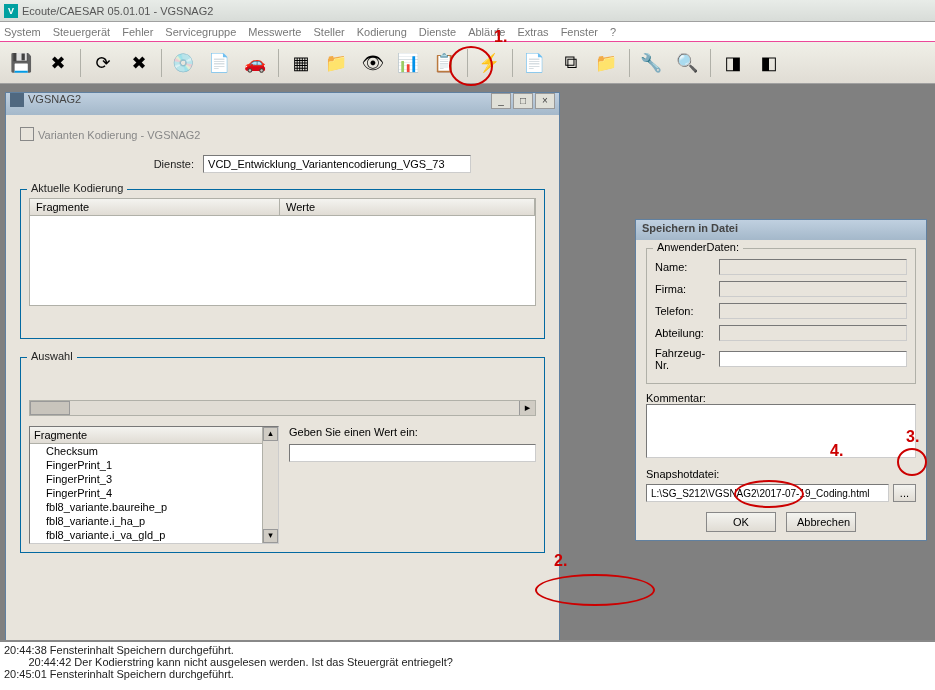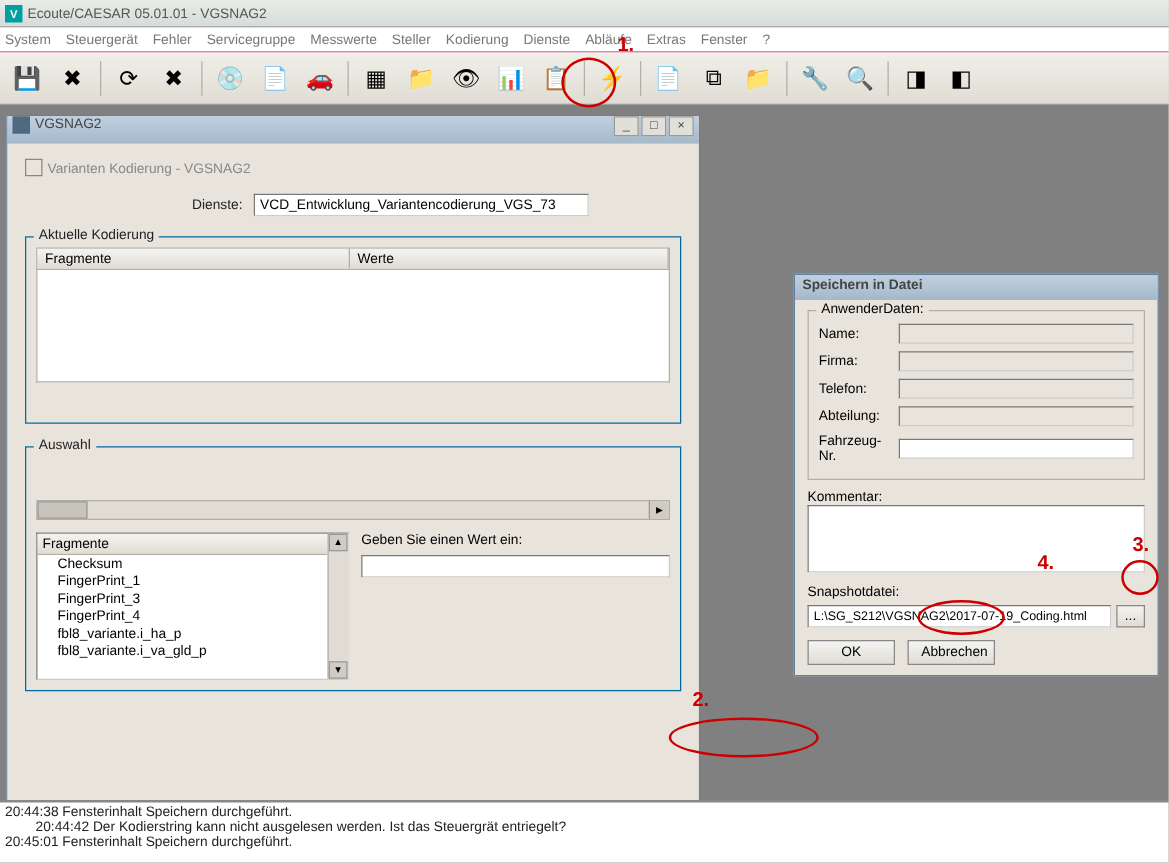--- a/index.html
+++ b/index.html
@@ -162,20 +162,21 @@
         </div>
         <div style="display:flex; gap:10px; margin-top:10px;">
           <div class="listbox" style="width:250px;">
             <div class="items">
               <div class="hdr">Fragmente</div>
               <div id="list-items">
                   <div class="item">Checksum</div>
                   <div class="item">FingerPrint_1</div>
                   <div class="item">FingerPrint_3</div>
                   <div class="item">FingerPrint_4</div>
+                  <div class="item">fbl8_variante.baureihe_p</div>
                   <div class="item">fbl8_variante.i_ha_p</div>
                   <div class="item">fbl8_variante.i_va_gld_p</div>
                 </div>
             </div>
             <div class="sb">
               <div class="arr">▴</div>
                 <div class="trk"></div>
                 <div class="arr">▾</div>
             </div>
           </div>
@@ -222,21 +223,21 @@
           </div>
       </div>
       <div>Kommentar:</div>
       <div class="textarea"></div>
 
       <div>Snapshotdatei:</div>
       <div style="display:flex; gap:4px; margin-top:4px;">
         <input class="txt-field" style="flex: 1 1 0%; font-size: 10px;" value="L:\SG_S212\VGSNAG2\2017-07-19_Coding.html">
         <div class="btn" style="padding:2px 6px;">...</div>
       </div>
-      <div style="display:flex; gap:10px; margin-top:10px;">
+      <div style="display:flex; justify-content:center; gap:10px; margin-top:10px;">
         <div class="btn" style="width:70px;">OK</div>
         <div class="btn" style="width:70px;">Abbrechen</div>
       </div>
     </div>
   </div>
 
 </div>
 
 <div class="logarea">
   <div>20:44:38 Fensterinhalt Speichern durchgeführt.</div>

